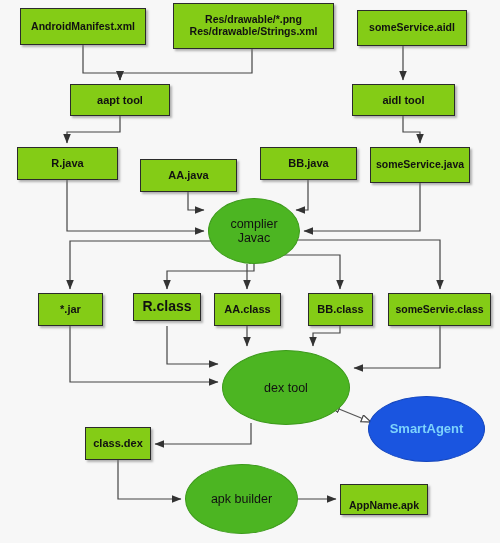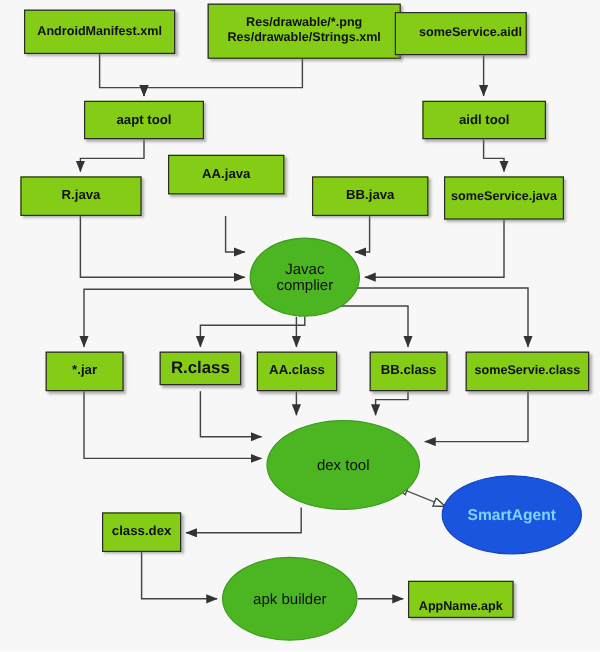--- a/index.html
+++ b/index.html
@@ -104,59 +104,59 @@
         <div style="width: 100%;">
           <span>AndroidManifest.xml</span>
         </div>
       </div>
       <div class="node box" style="left: 173px; top: 3px; width: 161px; height: 46px; font-size: 10.5px;">
         <div style="width: 100%;">
           <span>Res/drawable/*.png</span>
           <span>Res/drawable/Strings.xml</span>
         </div>
       </div>
-      <div class="node box" style="left: 329px; top: 10px; width: 110px; height: 36px; font-size: 10.5px; text-align: right;">
+      <div class="node box" style="left: 357px; top: 10px; width: 110px; height: 36px; font-size: 10.5px;">
         <div style="width: 100%;">
           <span>someService.aidl</span>
         </div>
       </div>
       <div class="node box" style="left: 70px; top: 84px; width: 100px; height: 32px; font-size: 11px;">
         <div style="width: 100%;">
           <span>aapt tool</span>
         </div>
       </div>
       <div class="node box" style="left: 352px; top: 84px; width: 103px; height: 32px; font-size: 11px;">
         <div style="width: 100%;">
           <span>aidl tool</span>
         </div>
       </div>
       <div class="node box" style="left: 17px; top: 147px; width: 101px; height: 33px; font-size: 11px;">
         <div style="width: 100%;">
           <span>R.java</span>
         </div>
       </div>
-      <div class="node box" style="left: 140px; top: 129px; width: 97px; height: 33px; font-size: 11px;">
+      <div class="node box" style="left: 140px; top: 159px; width: 97px; height: 33px; font-size: 11px;">
         <div style="width: 100%;">
           <span>AA.java</span>
         </div>
       </div>
       <div class="node box" style="left: 260px; top: 147px; width: 97px; height: 33px; font-size: 11px;">
         <div style="width: 100%;">
           <span>BB.java</span>
         </div>
       </div>
       <div class="node box" style="left: 370px; top: 147px; width: 100px; height: 36px; font-size: 10.5px;">
         <div style="width: 100%;">
           <span>someService.java</span>
         </div>
       </div>
       <div class="node ellipse green" style="left: 208px; top: 198px; width: 92px; height: 66px; font-size: 12.5px;">
         <div style="width: 100%;">
+          <span>complier</span>
           <span>Javac</span>
-          <span>complier</span>
         </div>
       </div>
       <div class="node box" style="left: 38px; top: 293px; width: 65px; height: 33px; font-size: 11px;">
         <div style="width: 100%;">
           <span>*.jar</span>
         </div>
       </div>
       <div class="node box" style="left: 133px; top: 293px; width: 68px; height: 28px; font-size: 14px;">
         <div style="width: 100%;">
           <span>R.class</span>

